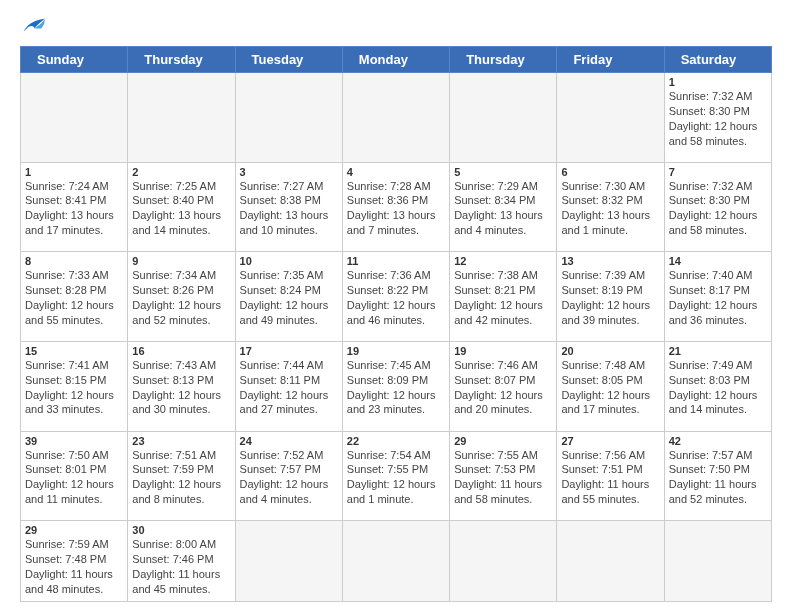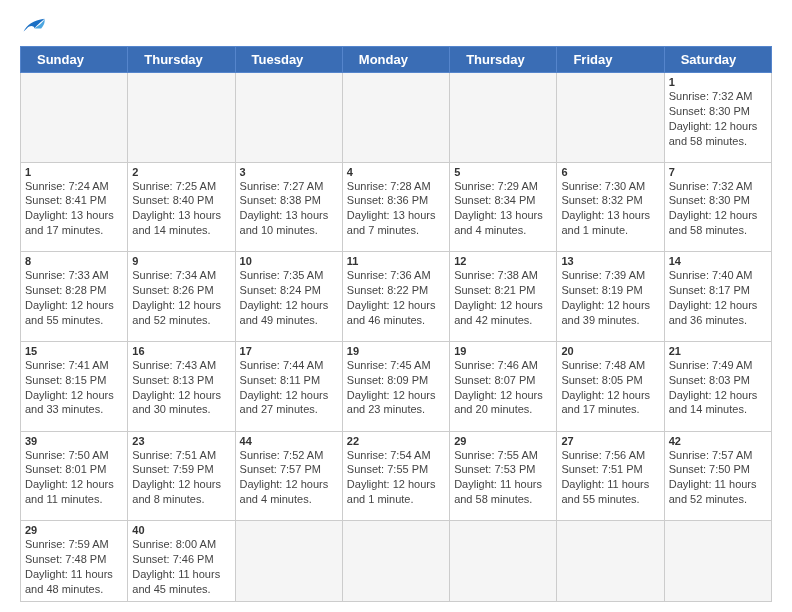--- a/index.html
+++ b/index.html
@@ -239,21 +239,21 @@
         <tr>
           <td>
             <span class="day-num">39</span>
             <div class="day-info">Sunrise: 7:50 AM<br>Sunset: 8:01 PM<br>Daylight: 12 hours and 11 minutes.</div>
           </td>
           <td>
             <span class="day-num">23</span>
             <div class="day-info">Sunrise: 7:51 AM<br>Sunset: 7:59 PM<br>Daylight: 12 hours and 8 minutes.</div>
           </td>
           <td>
-            <span class="day-num">44</span>
+            <span class="day-num">24</span>
             <div class="day-info">Sunrise: 7:52 AM<br>Sunset: 7:57 PM<br>Daylight: 12 hours and 4 minutes.</div>
           </td>
           <td>
             <span class="day-num">22</span>
             <div class="day-info">Sunrise: 7:54 AM<br>Sunset: 7:55 PM<br>Daylight: 12 hours and 1 minute.</div>
           </td>
           <td>
             <span class="day-num">29</span>
             <div class="day-info">Sunrise: 7:55 AM<br>Sunset: 7:53 PM<br>Daylight: 11 hours and 58 minutes.</div>
           </td>
@@ -265,21 +265,21 @@
             <span class="day-num">42</span>
             <div class="day-info">Sunrise: 7:57 AM<br>Sunset: 7:50 PM<br>Daylight: 11 hours and 52 minutes.</div>
           </td>
         </tr>
         <tr class="last-row">
           <td>
             <span class="day-num">29</span>
             <div class="day-info">Sunrise: 7:59 AM<br>Sunset: 7:48 PM<br>Daylight: 11 hours and 48 minutes.</div>
           </td>
           <td>
-            <span class="day-num">40</span>
+            <span class="day-num">30</span>
             <div class="day-info">Sunrise: 8:00 AM<br>Sunset: 7:46 PM<br>Daylight: 11 hours and 45 minutes.</div>
           </td>
           <td class="empty"></td>
           <td class="empty"></td>
           <td class="empty"></td>
           <td class="empty"></td>
           <td class="empty"></td>
         </tr>
       </tbody>
   </table>

